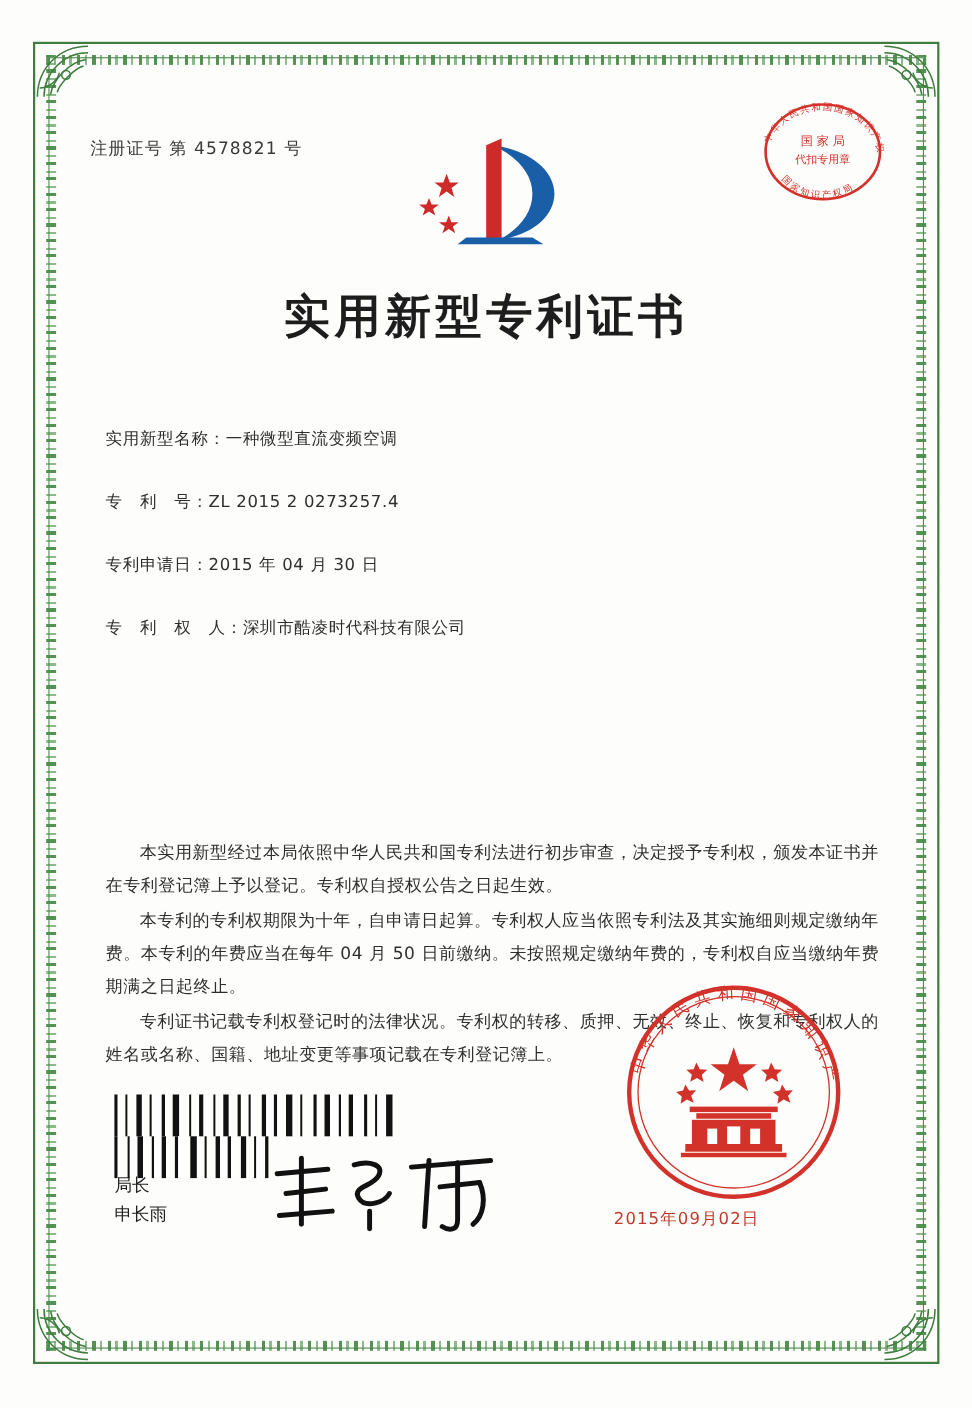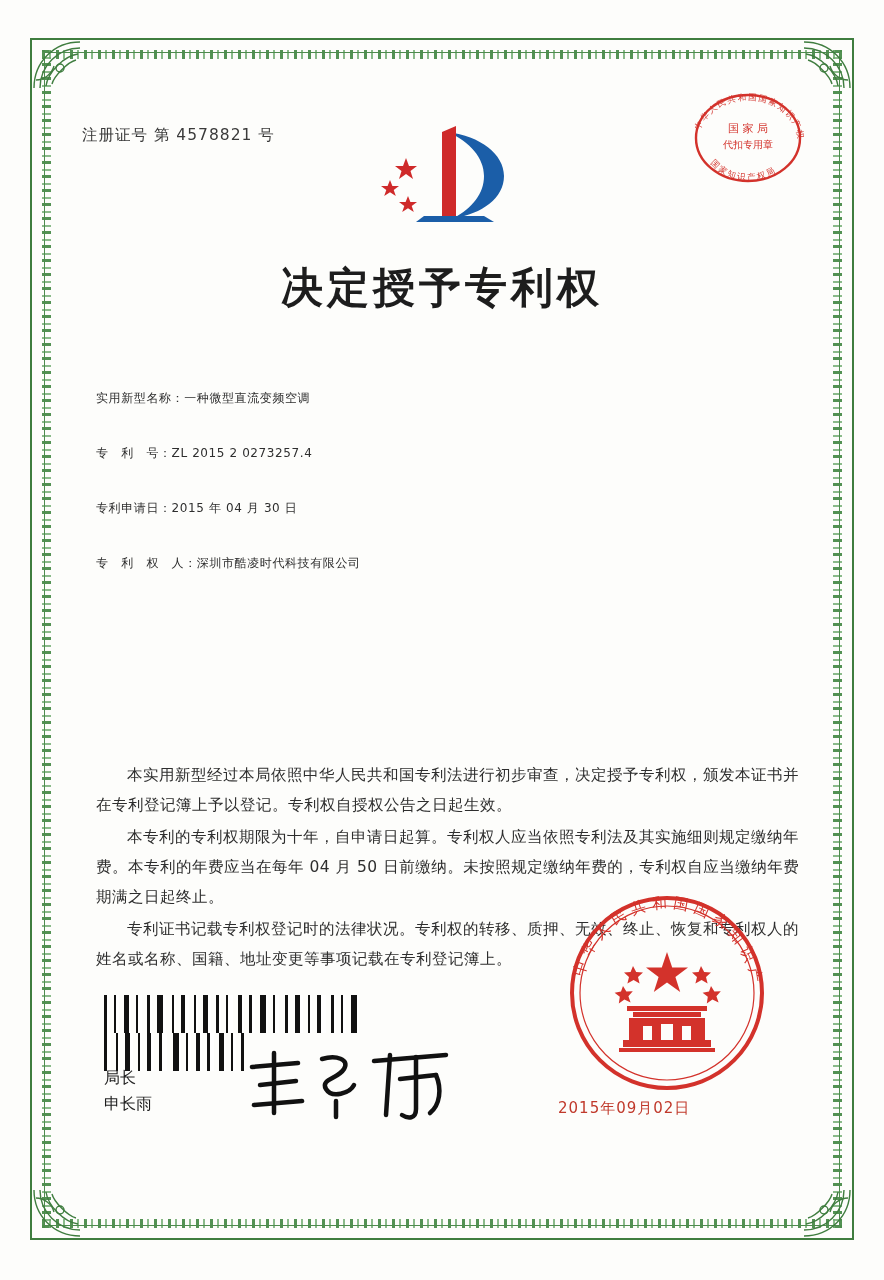--- a/index.html
+++ b/index.html
@@ -121,21 +121,21 @@
   }
 
   
   .fields {
     position: absolute;
     top: 320px;
     left: 36px;
     right: 20px;
   }
   .field {
-    font-size: 12px;
+    font-size: 15px;
     color: #2e2e2e;
     margin-bottom: 38px;
     letter-spacing: 0.6px;
     white-space: nowrap;
   }
   .field .lbl { display: inline-block; }
   .field .val { display: inline-block; }
 
   
   .paras {
@@ -301,21 +301,21 @@
           <textPath href="#arcTop" startOffset="8%">中华人民共和国国家知识产权局</textPath>
         </text>
         <text font-size="8.5" fill="#d3322b" letter-spacing="2" font-family="DejaVu Sans, sans-serif">
           <textPath href="#arcBottom" startOffset="16%">国家知识产权局</textPath>
         </text>
         <text x="64" y="44" text-anchor="middle" font-size="11" fill="#d3322b" font-family="DejaVu Sans, sans-serif">国 家 局</text>
         <text x="64" y="60" text-anchor="middle" font-size="10" fill="#d3322b" font-family="DejaVu Sans, sans-serif">代扣专用章</text>
       </svg>
     </div>
 
-    <div class="title">决定授予专利权</div>
+    <div class="title">实用新型专利证书</div>
 
     <div class="fields">
       <div class="field">
         <span class="lbl">实用新型名称：</span><span class="val">一种微型直流变频空调</span>
       </div>
       <div class="field">
         <span class="lbl">专　利　号：</span><span class="val">ZL 2015 2 0273257.4</span>
       </div>
       <div class="field">
         <span class="lbl">专利申请日：</span><span class="val">2015 年 04 月 30 日</span>

